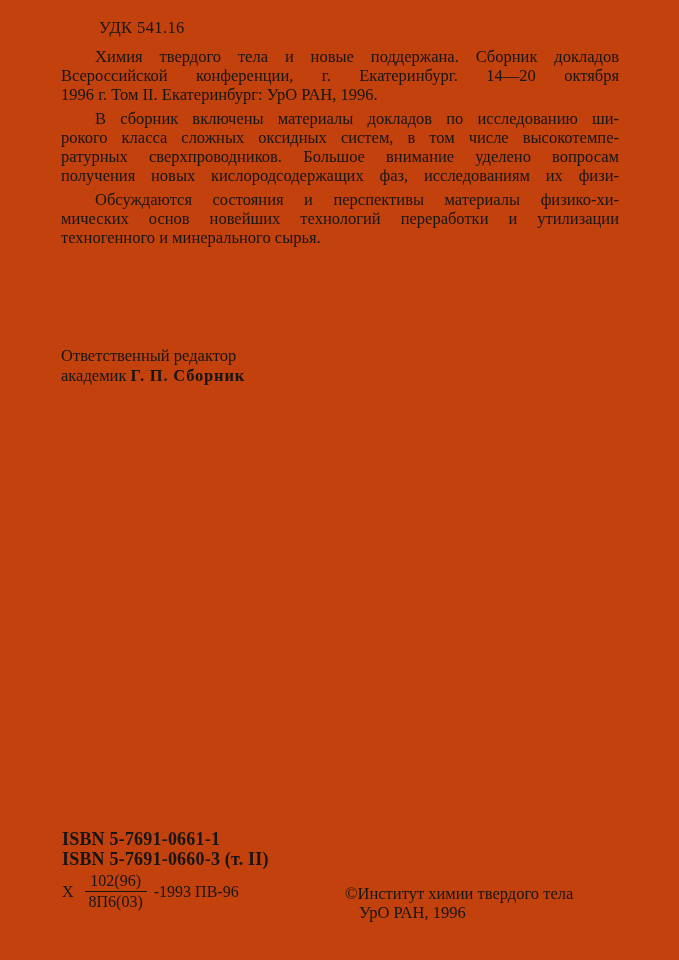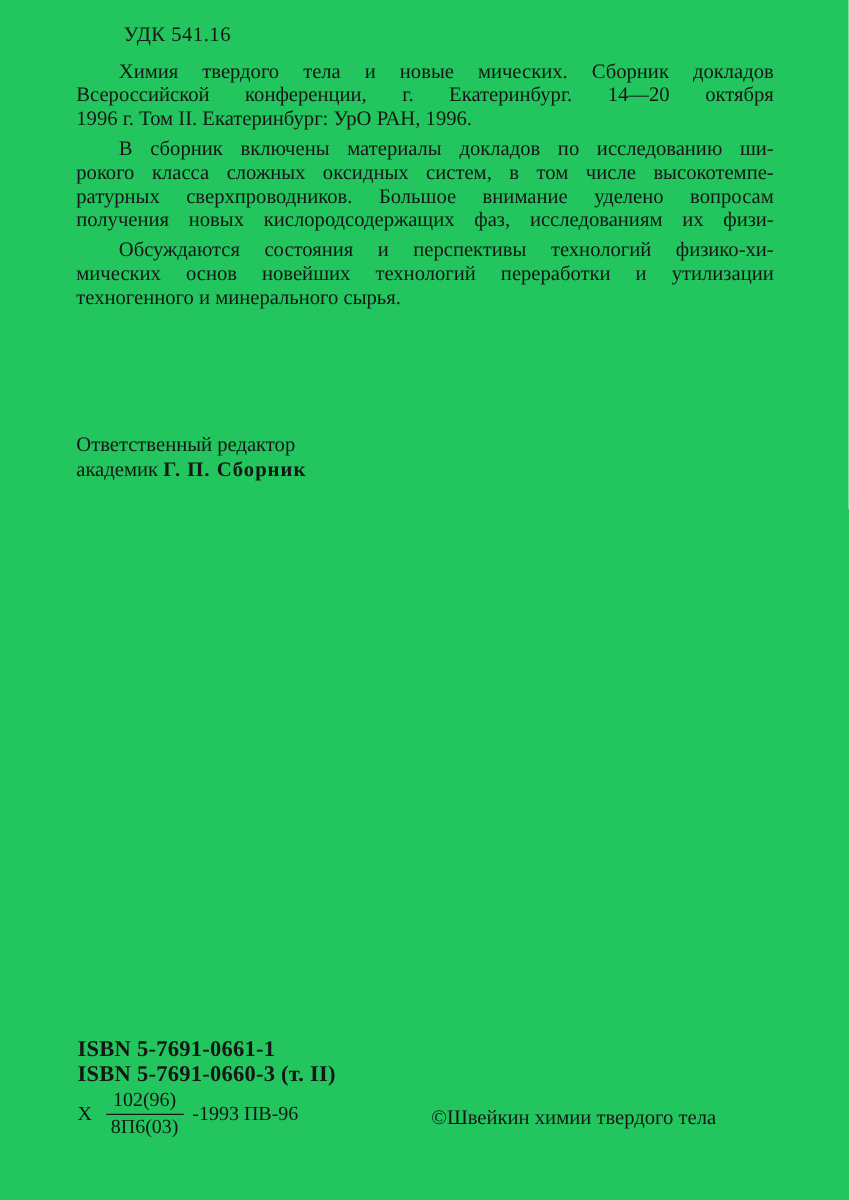--- a/index.html
+++ b/index.html
@@ -5,21 +5,21 @@
   * { margin: 0; padding: 0; box-sizing: border-box; }
   html, body { background: #ffffff; }
   body {
     width: 679px; height: 960px;
     font-family: "Liberation Serif", serif;
     color: #161616;
   }
   .page {
     position: relative;
     width: 679px; height: 960px;
-    background: #22c55e;
+    background: #c2410c;
     overflow: hidden;
   }
   .udk {
     position: absolute; top: 18px; left: 99px;
     font-size: 16.5px; letter-spacing: 0.4px;
   }
   .paras {
     position: absolute; top: 47px; left: 61px; width: 558px;
     font-size: 16.5px; line-height: 19px;
   }
@@ -58,32 +58,32 @@
 </style>
 </head>
 <body>
 
 <div class="page">
 
   <div class="udk">УДК 541.16</div>
 
   <div class="paras">
     <div class="para">
-      <div class="line first">Химия твердого тела и новые мических. Сборник докладов</div>
+      <div class="line first">Химия твердого тела и новые поддержана. Сборник докладов</div>
       <div class="line">Всероссийской конференции, г. Екатеринбург. 14—20 октября</div>
       <div class="line last">1996 г. Том II. Екатеринбург: УрО РАН, 1996.</div>
     </div>
     <div class="para">
       <div class="line first">В сборник включены материалы докладов по исследованию ши-</div>
       <div class="line">рокого класса сложных оксидных систем, в том числе высокотемпе-</div>
       <div class="line">ратурных сверхпроводников. Большое внимание уделено вопросам</div>
       <div class="line">получения новых кислородсодержащих фаз, исследованиям их физи-</div>
     </div>
     <div class="para">
-      <div class="line first">Обсуждаются состояния и перспективы технологий физико-хи-</div>
+      <div class="line first">Обсуждаются состояния и перспективы материалы физико-хи-</div>
       <div class="line">мических основ новейших технологий переработки и утилизации</div>
       <div class="line last">техногенного и минерального сырья.</div>
     </div>
   </div>
 
   <div class="editor">
     <div>Ответственный редактор</div>
     <div><span>академик</span> <span class="name">Г. П. Сборник</span></div>
   </div>
 
@@ -95,16 +95,17 @@
   <div class="classifier">
     <span class="letter">Х</span>
     <span class="frac">
       <span class="num">102(96)</span>
       <span class="den">8П6(03)</span>
     </span>
     <span>-1993 ПВ-96</span>
   </div>
 
   <div class="copyright">
-    <div class="l1">©Швейкин химии твердого тела</div>
+    <div class="l1">©Институт химии твердого тела</div>
+    <div class="l2">УрО РАН, 1996</div>
   </div>
 
 </div>
 
 </body></html>

